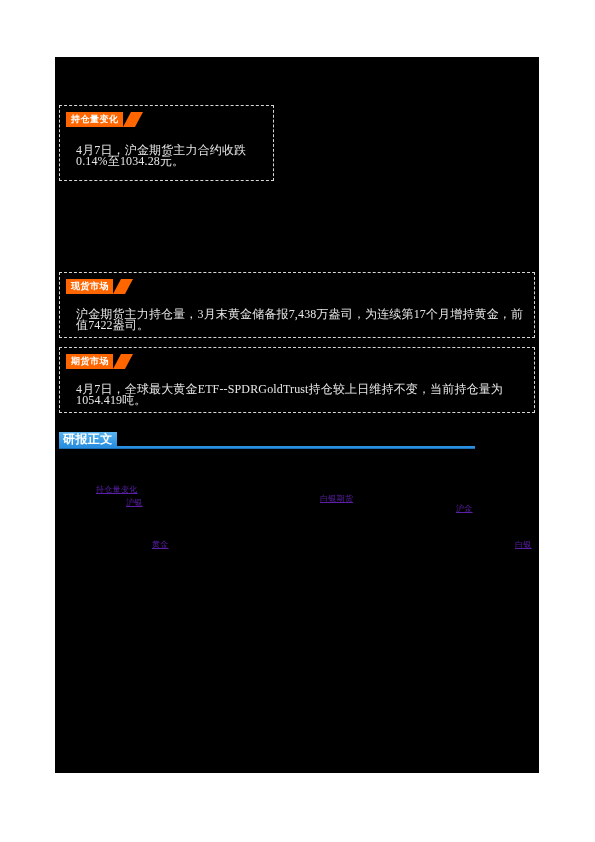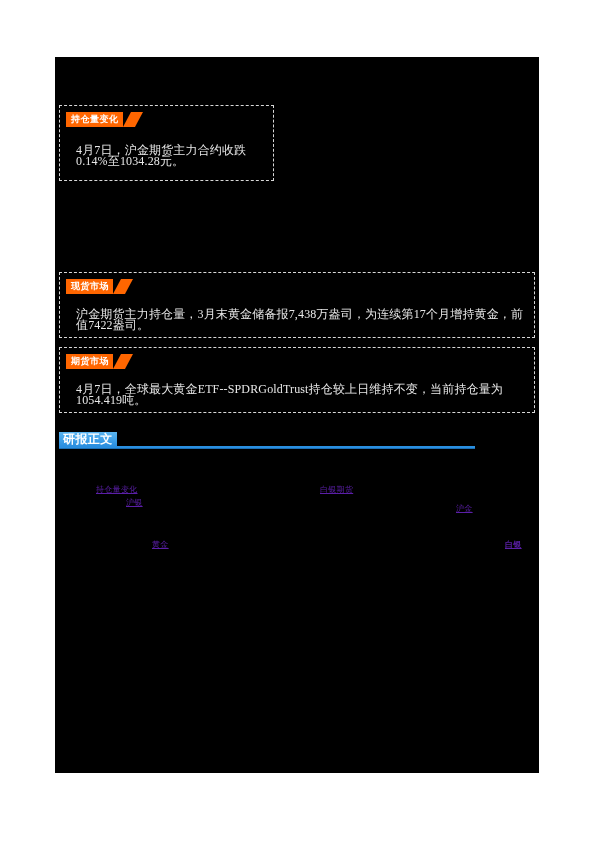--- a/index.html
+++ b/index.html
@@ -152,23 +152,23 @@
   </div>
 
   <div class="section-blue">
     <div class="tag-blue">研报正文</div>
     <div class="blue-rule"></div>
     <div class="blue-rule-thin"></div>
   </div>
 
   <a class="rlink" style="left:41px; top:427px;">持仓量变化</a>
 
-  <a class="rlink" style="left:245px; top:427px;padding-left:20px;">白银期货</a>
+  <a class="rlink" style="left:245px; top:436px;padding-left:20px;">白银期货</a>
 
   <a class="rlink" style="left:401px; top:446px;">沪金</a>
 
   <a class="rlink" style="left:71px; top:440px;text-align:center;">沪银</a>
 
   <a class="rlink" style="left:97px; top:482px;">黄金</a>
 
-  <a class="rlink" style="left:450px; top:482px;font-weight:bold;">白银</a>
+  <a class="rlink" style="left:460px; top:482px;">白银</a>
 
 </div>
 
 </body></html>

